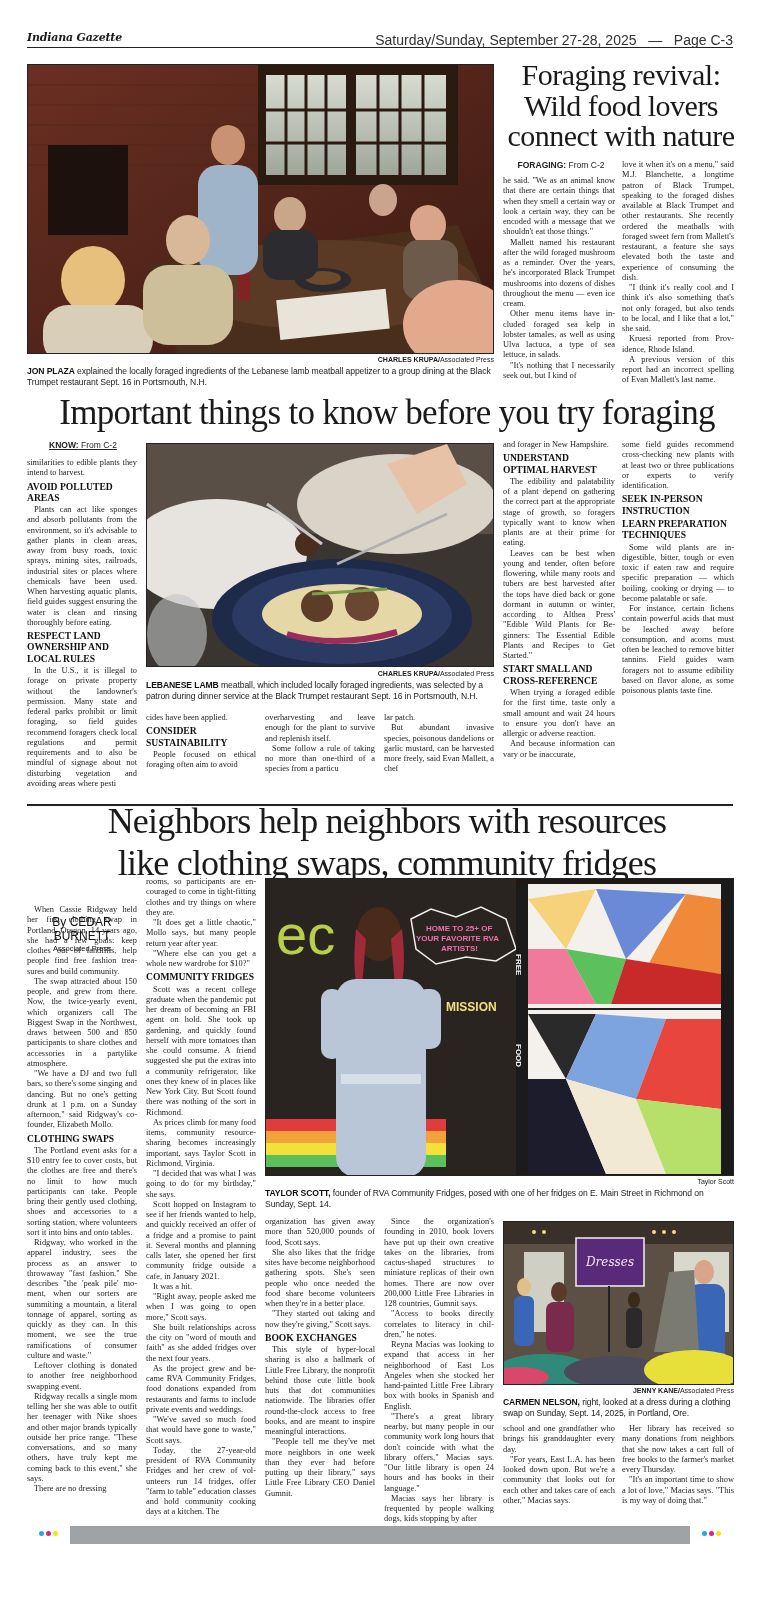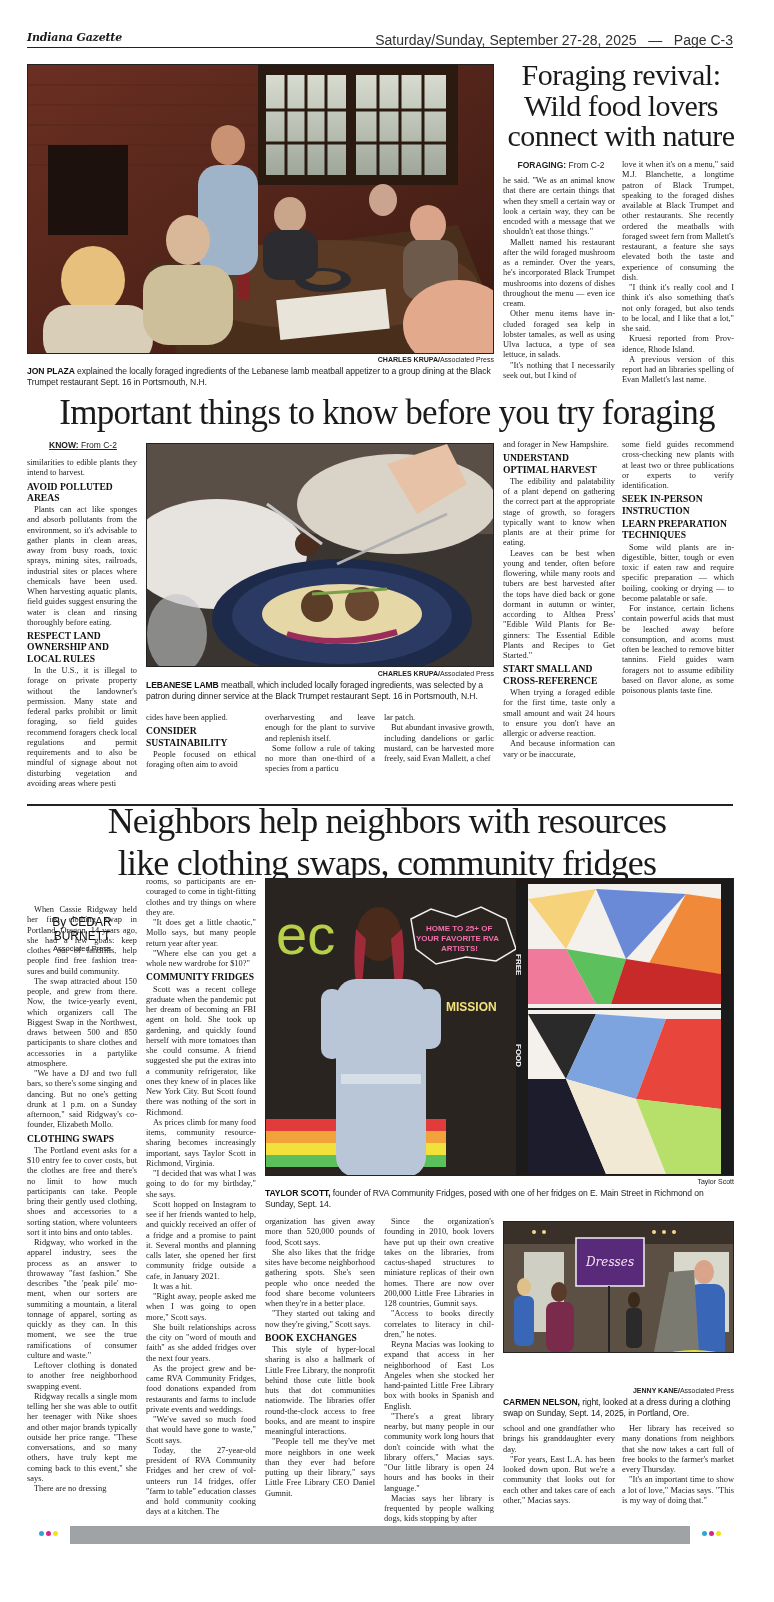--- a/index.html
+++ b/index.html
@@ -111,21 +111,21 @@
 <div class="abs col" style="left:503px; top:176px; width:112px;">
     <p class="noi">he said. "We as an animal know that there are certain things that when they smell a certain way or look a cer­tain way, they can be encod­ed with a message that we shouldn't eat those things."</p>
     <p>Mallett named his restau­rant after the wild foraged mushroom as a reminder. Over the years, he's incorpo­rated Black Trumpet mush­rooms into dozens of dish­es throughout the menu — even ice cream.</p>
     <p>Other menu items have in­cluded foraged sea kelp in lobster tamales, as well as using Ulva lactuca, a type of sea lettuce, in salads.</p>
     <p>"It's nothing that I neces­sarily seek out, but I kind of</p>
   </div>
 <div class="abs col" style="left:622px; top:160px; width:112px;">
     <p class="noi">love it when it's on a menu," said M.J. Blanchette, a long­time patron of Black Trum­pet, speaking to the foraged dishes available at Black Trumpet and other restau­rants. She recently ordered the meatballs with foraged sweet fern from Mallett's restaurant, a feature she says elevated both the taste and experience of consuming the dish.</p>
     <p>"I think it's really cool and I think it's also something that's not only foraged, but also tends to be local, and I like that a lot," she said.</p>
     <p>Kruesi reported from Prov­idence, Rhode Island.</p>
-    <p>A previous version of this report had an libraries spelling of Evan Mallett's last name.</p>
+    <p>A previous version of this report had an incorrect spelling of Evan Mallett's last name.</p>
   </div>
 
 <div class="abs hl" style="left:20px; top:395px; width:734px; font-size:35px; white-space:nowrap; letter-spacing:-0.7px;">Important things to know before you try foraging</div>
 
 <div class="abs jump" style="left:27px; top:440px; width:112px;text-decoration:underline;">
   <b>KNOW:</b> <span>From C-2</span>
 </div>
 <div class="abs col" style="left:27px; top:458px; width:110px;">
     <p class="noi">similarities to edible plants they intend to harvest.</p>
     <h4>AVOID POLLUTED AREAS</h4>
@@ -165,21 +165,21 @@
     <p class="noi">cides have been applied.</p>
     <h4>CONSIDER SUSTAINABILITY</h4>
     <p>People focused on ethical foraging often aim to avoid</p>
   </div>
 <div class="abs col" style="left:265px; top:713px; width:110px;">
     <p class="noi">overharvesting and leave enough for the plant to sur­vive and replenish itself.</p>
     <p>Some follow a rule of tak­ing no more than one-third of a species from a particu­</p>
   </div>
 <div class="abs col" style="left:384px; top:713px; width:110px;">
     <p class="noi">lar patch.</p>
-    <p>But abundant invasive growth, including dandeli­ons or garlic mustard, can be harvested more freely, said Evan Mallett, a chef</p>
+    <p>But abundant invasive species, poisonous dandeli­ons or garlic mustard, can be harvested more freely, said Evan Mallett, a chef</p>
   </div>
 <div class="abs col" style="left:503px; top:440px; width:112px;">
     <p class="noi">and forager in New Hamp­shire.</p>
     <h4>UNDERSTAND OPTIMAL HARVEST</h4>
     <p>The edibility and palat­ability of a plant depend on gathering the correct part at the appropriate stage of growth, so foragers typically want to know when plants are at their prime for eating.</p>
     <p>Leaves can be best when young and tender, often be­fore flowering, while many roots and tubers are best harvested after the tops have died back or gone dor­mant in autumn or winter, according to Althea Press' "Edible Wild Plants for Be­ginners: The Essential Ed­ible Plants and Recipes to Get Started."</p>
     <h4>START SMALL AND CROSS-REFERENCE</h4>
     <p>When trying a foraged ed­ible for the first time, taste only a small amount and wait 24 hours to ensure you don't have an allergic or ad­verse reaction.</p>
     <p>And because information can vary or be inaccurate,</p>
   </div>
@@ -290,21 +290,21 @@
     <p>"People tell me they've met more neighbors in one week than they ever had before putting up their library," says Little Free Library CEO Dan­iel Gumnit.</p>
   </div>
 <div class="abs col" style="left:384px; top:1217px; width:110px;">
     <p>Since the organization's founding in 2010, book lov­ers have put up their own cre­ative takes on the libraries, from cactus-shaped struc­tures to miniature replicas of their own homes. There are now over 200,000 Little Free Libraries in 128 countries, Gumnit says.</p>
     <p>"Access to books directly correlates to literacy in chil­dren," he notes.</p>
     <p>Reyna Macias was looking to expand that access in her neighborhood of East Los Angeles when she stocked her hand-painted Little Free Library box with books in Spanish and English.</p>
     <p>"There's a great library nearby, but many people in our community work long hours that don't coincide with what the library offers," Macias says. "Our little library is open 24 hours and has books in their language."</p>
     <p>Macias says her library is frequented by people walking dogs, kids stopping by after</p>
   </div>
 
-<div class="abs photo" style="left:503px; top:1221px; width:231px; height:132px; background:#fef9c3;">
+<div class="abs photo" style="left:503px; top:1221px; width:231px; height:164px; background:#fef9c3;">
   <svg width="231" height="164" viewBox="0 0 231 164">
     <rect width="231" height="164" fill="#5c4f44"></rect>
     <rect x="0" y="0" width="231" height="22" fill="#3a302a"></rect>
     <g fill="#f4d98a">
         <circle cx="30" cy="10" r="2"></circle>
         <circle cx="40" cy="10" r="2"></circle>
         <circle cx="150" cy="10" r="2"></circle>
         <circle cx="160" cy="10" r="2"></circle>
         <circle cx="170" cy="10" r="2"></circle>
       </g>

